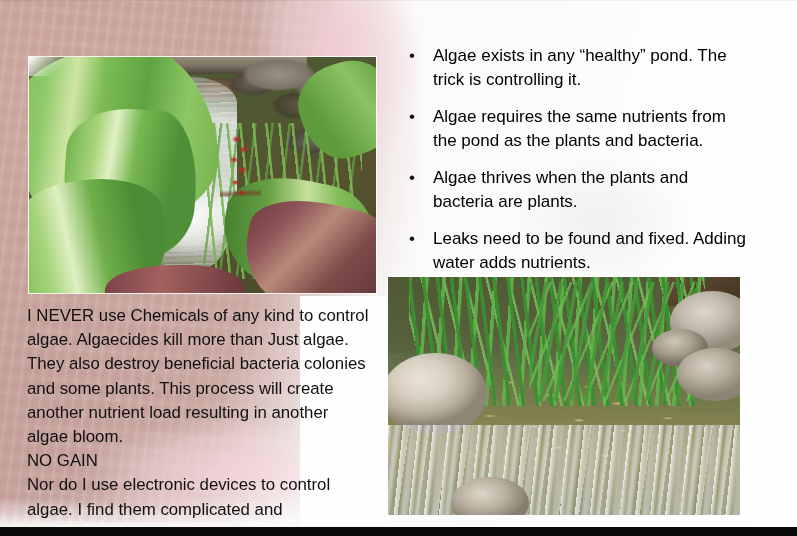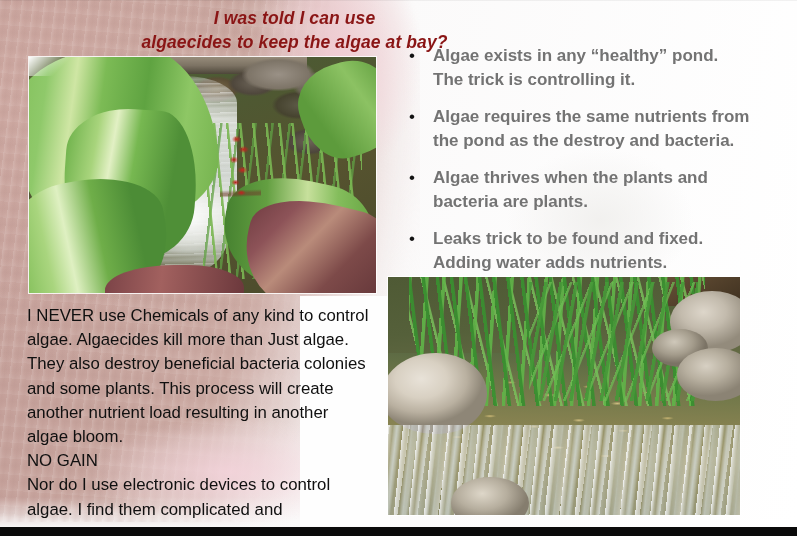--- a/index.html
+++ b/index.html
@@ -225,22 +225,21 @@
     margin-bottom:14px;
   }
   .bullet .dot{
     width:24px;flex:0 0 24px;
     font-size:17px;line-height:23px;color:#121212;
     text-align:left;padding-left:4px;
   }
   .bullet .btext{
     flex:1;
     font-size:17px;line-height:23.5px;
-    color:#737373;
-    font-weight:bold;
+    color:#000000;
   }
 
   
   .bodytext{
     position:absolute;left:27px;top:304px;width:345px;
     font-size:16.8px;line-height:24.2px;
     color:#101010;
     white-space:pre-line;
   }
 </style>
@@ -251,22 +250,20 @@
 
   <div class="bg-white-base"></div>
   <div class="bg-soft-blob"></div>
   <div class="bg-mauve"></div>
   <div class="bg-mauve-texture"></div>
   <div class="bg-pink-wash"></div>
   <div class="bg-pink-wash2"></div>
   <div class="bg-white-panel"></div>
   <div class="hairline-top"></div>
 
-  <div class="title">I was told I can use
-algaecides to keep the algae at bay?</div>
 
   <div class="photo" id="photo-waterfall">
     <div class="layer wf-base"></div>
     <div class="layer wf-deck"></div>
     <div class="layer wf-rocks"></div>
     <div class="layer wf-water"></div>
     <div class="layer wf-water2"></div>
     <div class="layer wf-grass"></div>
     <div class="layer wf-leaf-r2"></div>
     <div class="layer wf-leaf-r1"></div>
@@ -296,31 +293,31 @@
 
   <div class="bullets">
 
     <div class="bullet">
       <span class="dot">•</span>
       <span class="btext">Algae exists in any “healthy” pond. The trick is controlling it.</span>
     </div>
 
     <div class="bullet">
       <span class="dot">•</span>
-      <span class="btext">Algae requires the same nutrients from the pond as the destroy and bacteria.</span>
+      <span class="btext">Algae requires the same nutrients from the pond as the plants and bacteria.</span>
     </div>
 
     <div class="bullet">
       <span class="dot">•</span>
       <span class="btext">Algae thrives when the plants and bacteria are plants.</span>
     </div>
 
     <div class="bullet">
       <span class="dot">•</span>
-      <span class="btext">Leaks trick to be found and fixed. Adding water adds nutrients.</span>
+      <span class="btext">Leaks need to be found and fixed. Adding water adds nutrients.</span>
     </div>
 
   </div>
 
   <div class="bodytext">I NEVER use Chemicals of any kind to control algae. Algaecides kill more than Just algae. They also destroy beneficial bacteria colonies and some plants. This process will create another nutrient load resulting in another algae bloom.
 NO GAIN
 Nor do I use electronic devices to control algae. I find them complicated and unnecessary.</div>
 
   <div class="bottom-bar"></div>
 

